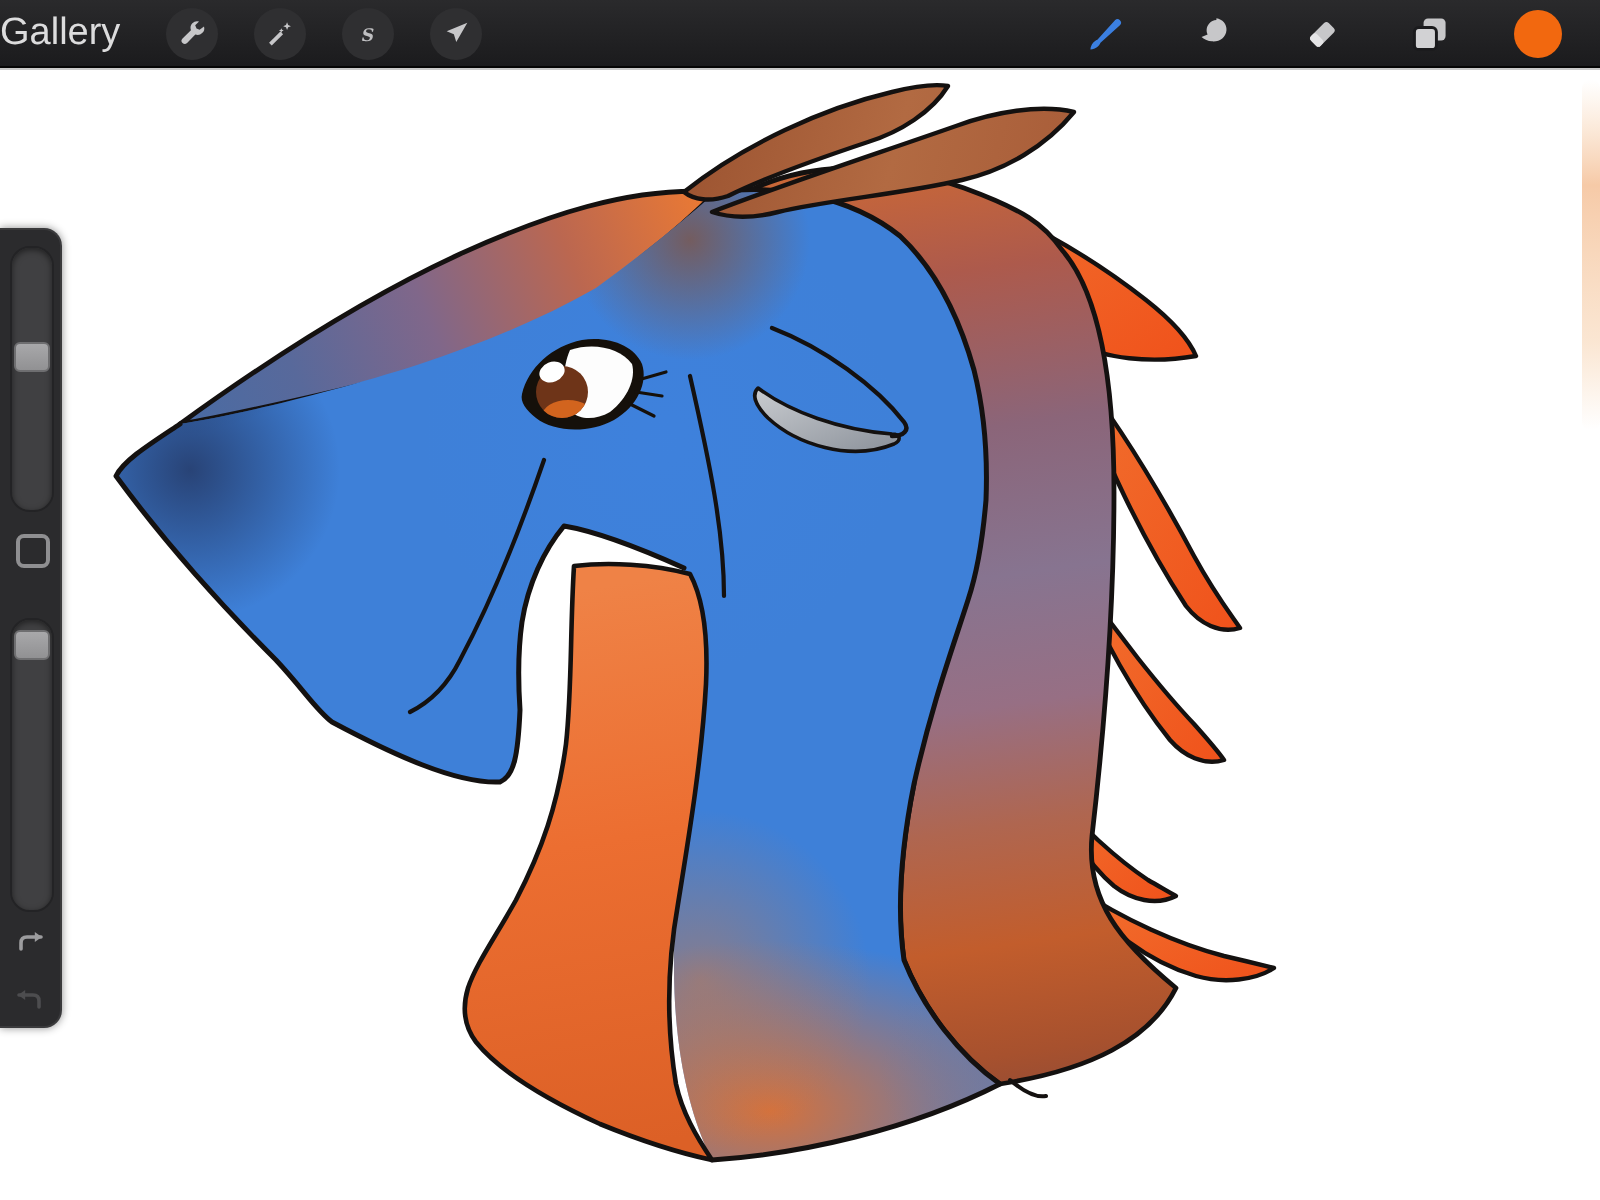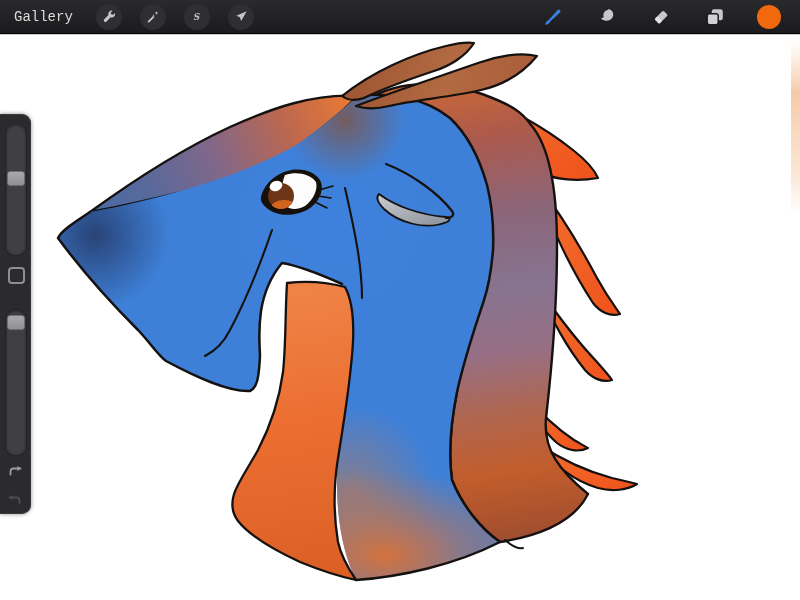--- a/index.html
+++ b/index.html
@@ -3,21 +3,21 @@
 <meta charset="utf-8">
 <style>
   html,body{margin:0;padding:0;background:#777;}
   #app{position:relative;width:800px;height:600px;overflow:hidden;background:#fff;
        font-family:"Liberation Sans", sans-serif;}
   
   #topbar{position:absolute;left:0;top:0;width:800px;height:33px;
           background:linear-gradient(#2a2a2c,#1b1b1d);
           border-bottom:1px solid #050505;box-shadow:0 1px 0 #c9c9c9;
           display:flex;align-items:center;z-index:40;}
-  .gallery{color:#dcdcdd;font-size:14px;margin-left:14px;margin-right:14px;cursor:default;font-family:Liberation Mono, monospace;}
+  .gallery{color:#dcdcdd;font-size:19px;margin-right:14px;cursor:default;}
   .circbtn{width:26px;height:26px;border-radius:50%;background:#2f2f31;
            display:flex;align-items:center;justify-content:center;margin:0 9px;}
   .flat{width:30px;height:26px;display:flex;align-items:center;justify-content:center;margin:0 12px;}
   .spacer{flex:1;}
   .toolicon{display:block;}
   .sel-s{font:italic bold 13px "DejaVu Serif", serif;fill:#bfbfc1;}
   
   #canvas{position:absolute;left:0;top:34px;width:800px;height:566px;background:#ffffff;}
   
   #sidebar{position:absolute;left:0;top:114px;width:30px;height:398px;

